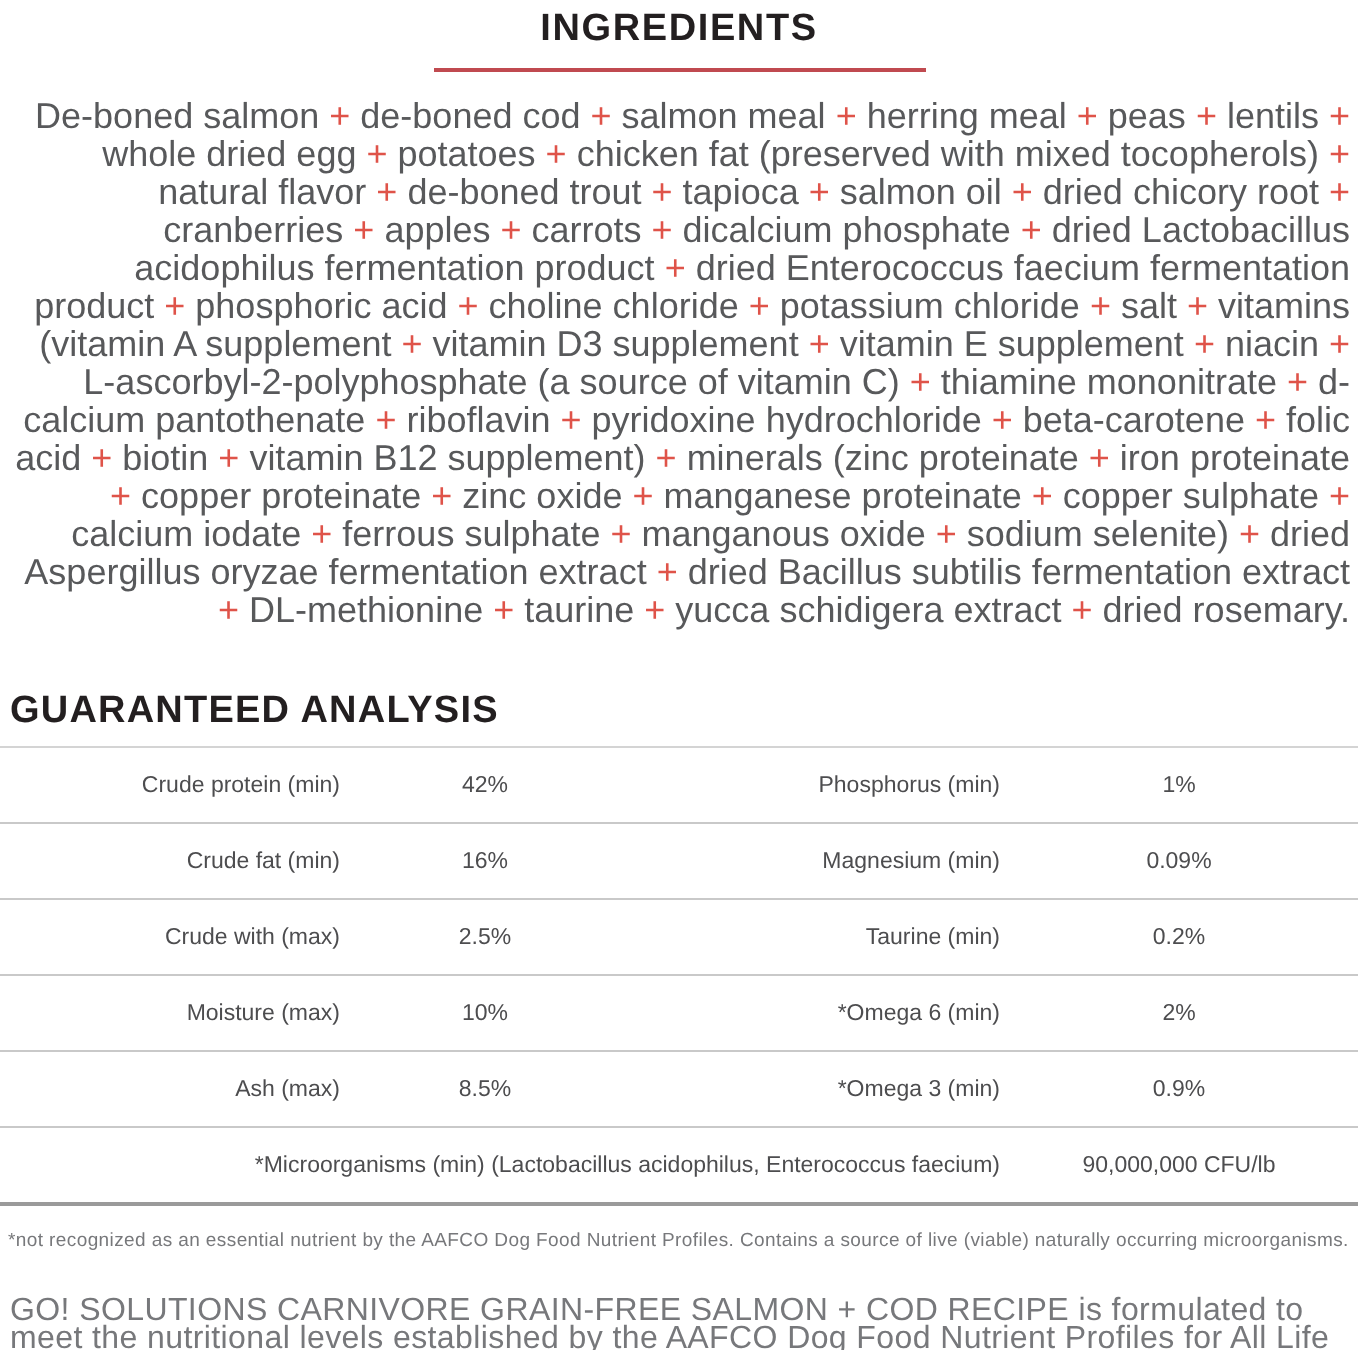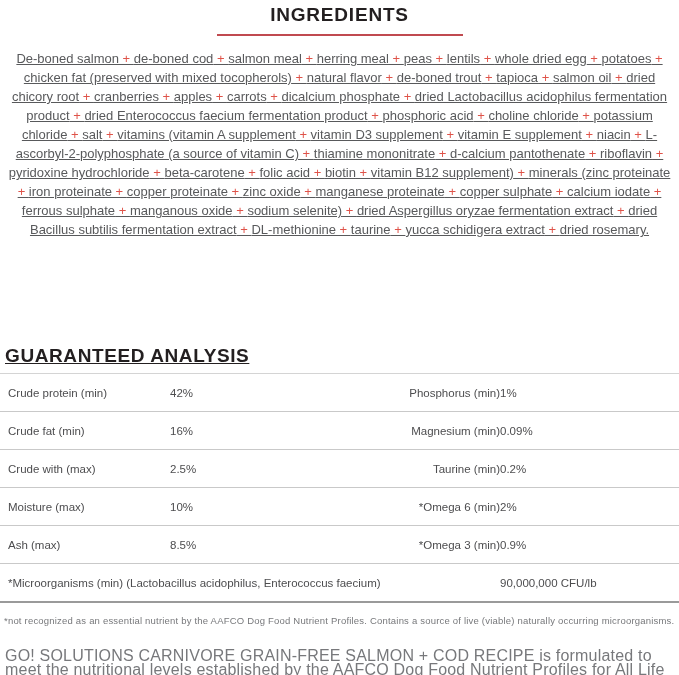--- a/index.html
+++ b/index.html
@@ -21,53 +21,51 @@
   }
   .rule {
     width: 246px; height: 2px;
     background: #c04a50;
     margin: 8px auto 0 auto;
   }
 
   
   p.ingredients {
     margin: 13px 4px 0 4px;
-    text-align: center;
-    font-size: 13px; line-height: 19px;
+    text-align: right;
+    font-size: 18px; line-height: 19px;
     color: #58595b;
-    text-decoration: underline;
   }
   .plus { color: #df5349; }
 
   
   h2.ga-title {
     margin: 0; padding: 0 0 0 5px;
     position: absolute; top: 345px; left: 0;
     font-size: 19px; font-weight: bold;
     letter-spacing: 0.6px;
     color: #231f20;
-    text-decoration: underline;
   }
   .ga-table {
     position: absolute; top: 373px; left: 0;
     width: 679px;
     border-top: 1px solid #d4d4d4;
     font-size: 11.5px; color: #4d4d4f;
   }
   .t-row {
     display: grid;
     grid-template-columns: 170px 145px 185px 179px;
     align-items: center;
     height: 37px;
     border-bottom: 1px solid #c9c9c9;
   }
   .t-row.last { border-bottom: 2px solid #9a9a9a; }
-  .t-row .lbl  { padding-left: 8px; text-align: left; }
+  .t-row .lbl  { padding-left: 8px; text-align: right; }
   .t-row .lbl2 { padding-left: 6px; text-align: right; }
-  .t-row .val  { }
+  .t-row .val  { text-align: center; }
   .t-row.full { grid-template-columns: 500px 179px; }
 
   
   p.footnote {
     position: absolute; top: 615px; left: 0;
     margin: 0; padding: 0 4px;
     font-size: 9.5px; letter-spacing: 0.2px;
     color: #77787b;
   }
   p.footer-note {

